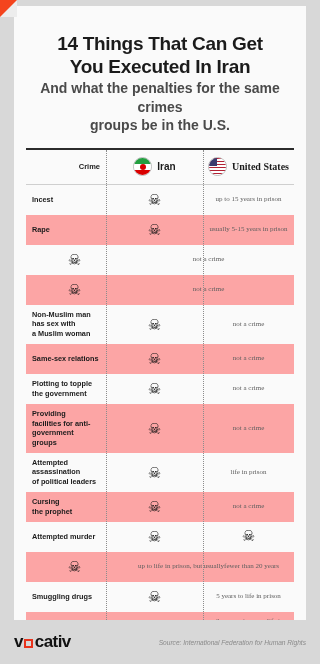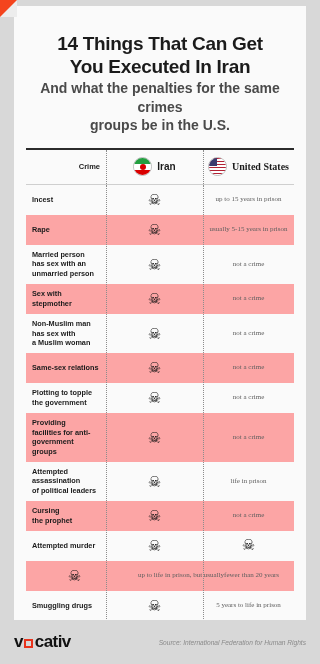--- a/index.html
+++ b/index.html
@@ -314,37 +314,28 @@
             <div>Rape</div>
           </div>
           <div class="col-iran">
             <span class="skull">☠</span>
           </div>
           <div class="col-us">
             <div>usually 5-15 years in prison</div>
           </div>
         </div>
         <div class="row">
-          <div class="col-crime">
-            <div>Married person</div>
-            <div>has sex with an</div>
-            <div>unmarried person</div>
-          </div>
-          <div class="col-iran">
-            <span class="skull">☠</span>
-          </div>
-          <div class="col-us">
-            <div>not a crime</div>
-          </div>
-        </div>
-        <div class="row alt">
-          <div class="col-crime">
-            <div>Sex with</div>
-            <div>stepmother</div>
-          </div>
+          <div class="col-iran">
+            <span class="skull">☠</span>
+          </div>
+          <div class="col-us">
+            <div>not a crime</div>
+          </div>
+        </div>
+        <div class="row alt">
           <div class="col-iran">
             <span class="skull">☠</span>
           </div>
           <div class="col-us">
             <div>not a crime</div>
           </div>
         </div>
         <div class="row">
           <div class="col-crime">
             <div>Non-Muslim man</div>

